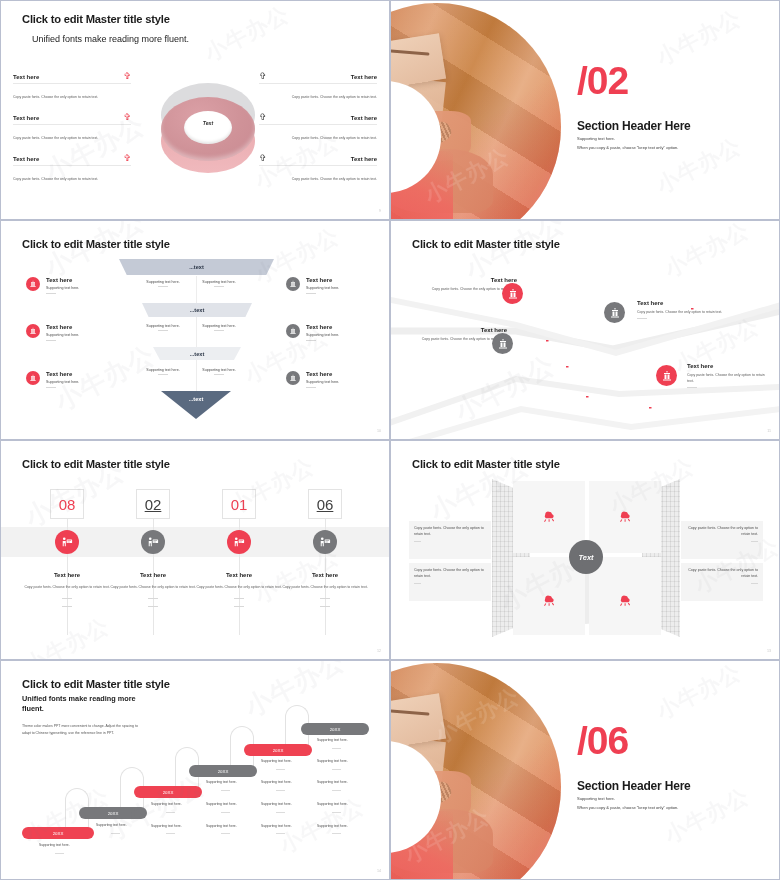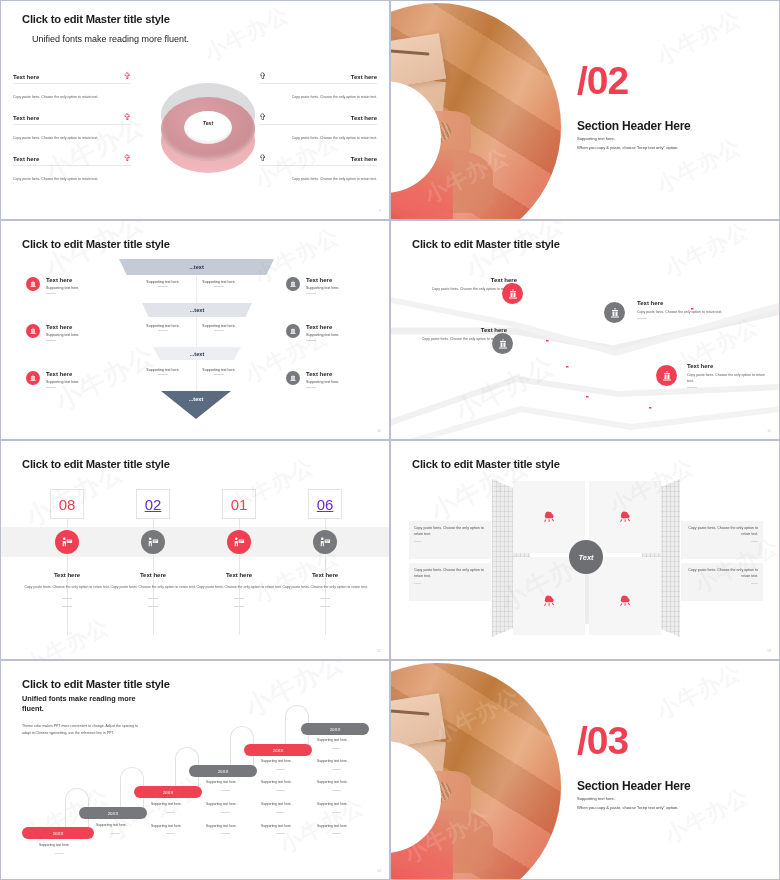--- a/index.html
+++ b/index.html
@@ -185,21 +185,21 @@
   .fn-spine { position:absolute; width:1px; background:#ededed; }
 
   
   .numbox {
     position:absolute; width:34px; height:30px;
     border:1px solid #e3e3e3; background:#fff;
     display:flex; align-items:center; justify-content:center;
     font-size:15px; font-weight:400;
   }
   .numbox.red { color:#ef3f52; }
-  .numbox.gray { color:#6d28d9;text-decoration:underline; }
+  .numbox.gray { color:#404040;text-decoration:underline; }
   .s5-band { position:absolute; left:0; right:0; top:86px; height:30px; background:#f2f2f2; }
   .s5-vline { position:absolute; width:1px; background:#e6e6e6; }
 
   
   .q-card { position:absolute; background:#f4f4f4; }
   .q-wall { position:absolute; background:
       repeating-linear-gradient(90deg, rgba(0,0,0,.07) 0 1px, rgba(0,0,0,0) 1px 4px),
       repeating-linear-gradient(0deg, rgba(0,0,0,.06) 0 1px, rgba(0,0,0,0) 1px 5px),
       #ededed; }
   .q-tile { position:absolute; background:#f6f6f6; }
@@ -757,21 +757,21 @@
         <div class="ph-base"></div>
         <div class="ph-env2"></div>
         <div class="ph-env"></div>
         <div class="ph-arm"></div>
         <div class="ph-arm2"></div>
         <div class="ph-band"></div>
         <div class="ph-red"></div>
       </div>
     </div>
     <div class="sec-hole"></div>
-    <div class="sec-num">/03</div>
+    <div class="sec-num">/06</div>
     <div class="sec-head">Section Header Here</div>
     <div class="sec-s1">Supporting text here.</div>
     <div class="sec-s2">When you copy &amp; paste, choose "keep text only" option.</div>
     <div class="wm">
       <span style="left:262px; top:16px; transform:rotate(-28deg);">小牛办公</span>
       <span style="left:270px; top:140px; transform:rotate(-28deg);">小牛办公</span>
       <span style="left:40px; top:40px; transform:rotate(-28deg); color:rgba(255,255,255,.22);">小牛办公</span>
       <span style="left:10px; top:160px; transform:rotate(-28deg); color:rgba(255,255,255,.22);">小牛办公</span>
     </div>
   </div>

